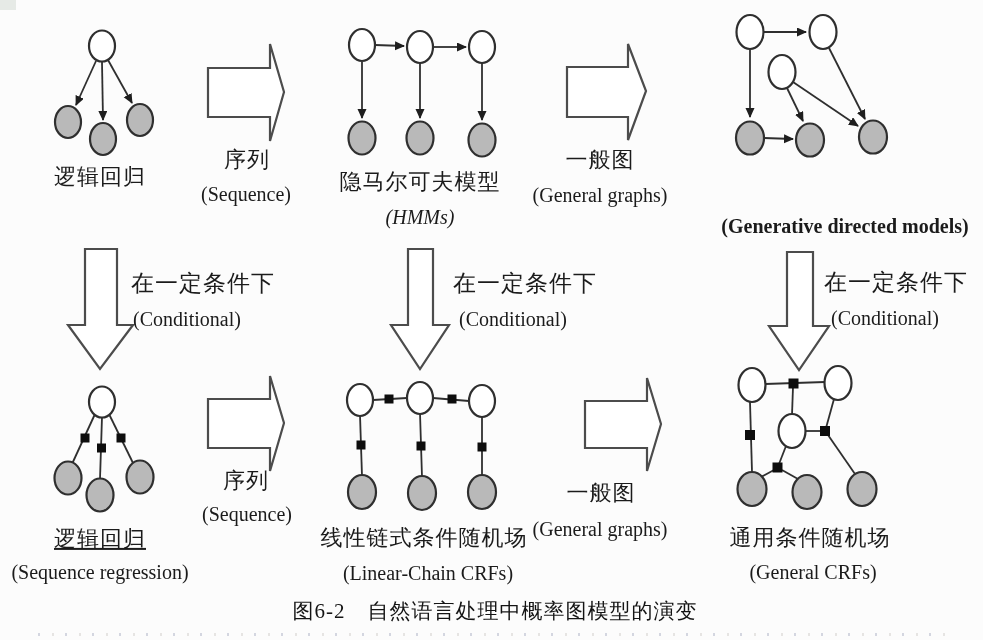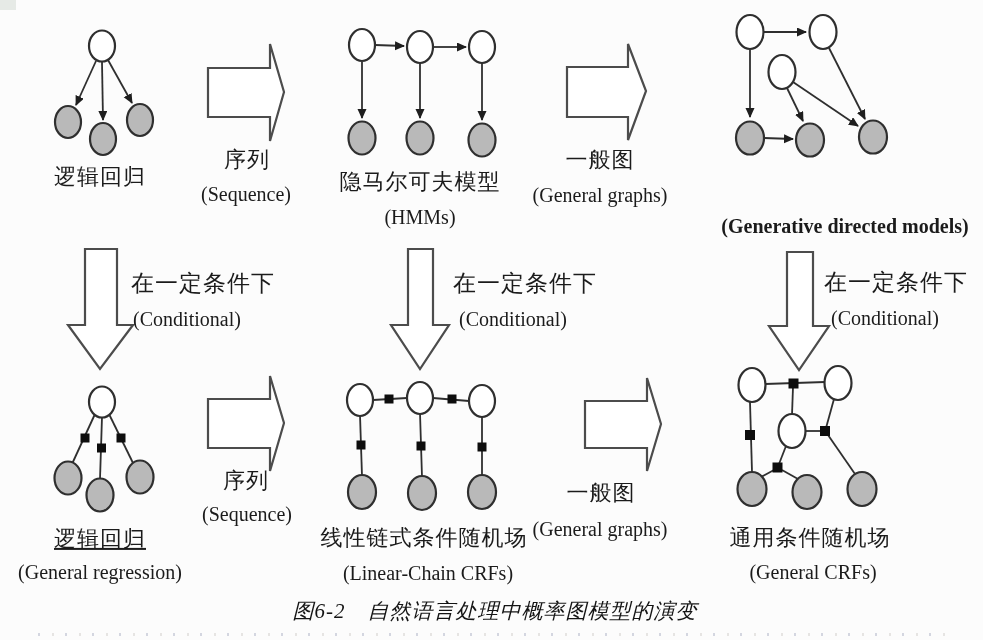--- a/index.html
+++ b/index.html
@@ -4,21 +4,21 @@
 <style>
   html,body{margin:0;padding:0;background:#ffffff;}
   #page{position:relative;width:983px;height:640px;background:#fcfcfc;overflow:hidden;
         font-family:"Liberation Serif","DejaVu Serif",serif;}
   svg{position:absolute;left:0;top:0;}
   .lbl{position:absolute;transform:translate(-50%,-50%);white-space:nowrap;
        color:#1b1b1b;text-align:center;line-height:1.1;}
   .zh{font-size:22px;letter-spacing:1px;}
   .zh-big{font-size:23px;letter-spacing:1px;padding-left:28px;}
   .en{font-size:20px;}
-  .caption{font-size:21px;letter-spacing:1px;color:#141414;font-style:italic;}
+  .caption{font-size:21px;letter-spacing:1px;color:#141414;}
   #corner-artifact{position:absolute;left:0;top:0;width:16px;height:10px;
        background:#e2e6e2;opacity:.85;}
   #cutoff-text-strip{position:absolute;left:38px;top:633px;width:912px;height:3px;opacity:.55;
        background-image:repeating-linear-gradient(90deg,
          rgba(90,100,140,.45) 0 2px, transparent 2px 14px,
          rgba(120,110,100,.30) 14px 16px, transparent 16px 27px);}
 </style>
 </head>
 <body>
 
@@ -136,38 +136,38 @@
       <path d="M585,401 L647,401 L647,378 L661,424 L647,471 L647,448 L585,448 Z"></path>
     </g>
   </svg>
 
   <div class="lbl zh" style="left:100px;top:177px;">逻辑回归</div>
 
   <div class="lbl zh" style="left:247px;top:160px;">序列</div>
   <div class="lbl en" style="left:246px;top:194px;">(Sequence)</div>
 
   <div class="lbl zh" style="left:420px;top:182px;">隐马尔可夫模型</div>
-  <div class="lbl en" style="left:420px;top:217px;">(HMMs)</div>
+  <div class="lbl en" style="left:420px;top:217px;font-style:italic;">(HMMs)</div>
 
   <div class="lbl zh" style="left:600px;top:160px;">一般图</div>
   <div class="lbl en" style="left:600px;top:195px;">(General graphs)</div>
 
   <div class="lbl en" style="left:845px;top:226px;font-weight:bold;">(Generative directed models)</div>
 
   <div class="lbl zh-big" style="left:189px;top:284px;">在一定条件下</div>
   <div class="lbl en" style="left:187px;top:319px;">(Conditional)</div>
 
   <div class="lbl zh-big" style="left:511px;top:284px;">在一定条件下</div>
   <div class="lbl en" style="left:513px;top:319px;">(Conditional)</div>
 
   <div class="lbl zh-big" style="left:882px;top:283px;">在一定条件下</div>
   <div class="lbl en" style="left:885px;top:318px;">(Conditional)</div>
 
   <div class="lbl zh" style="left:100px;top:539px;text-decoration:underline;">逻辑回归</div>
-  <div class="lbl en" style="left:100px;top:572px;">(General regression)</div>
+  <div class="lbl en" style="left:100px;top:572px;">(Sequence regression)</div>
 
   <div class="lbl zh" style="left:246px;top:481px;">序列</div>
   <div class="lbl en" style="left:247px;top:514px;">(Sequence)</div>
 
   <div class="lbl zh" style="left:424px;top:538px;">线性链式条件随机场</div>
   <div class="lbl en" style="left:428px;top:573px;">(Linear-Chain CRFs)</div>
 
   <div class="lbl zh" style="left:601px;top:493px;">一般图</div>
   <div class="lbl en" style="left:600px;top:529px;">(General graphs)</div>
 

